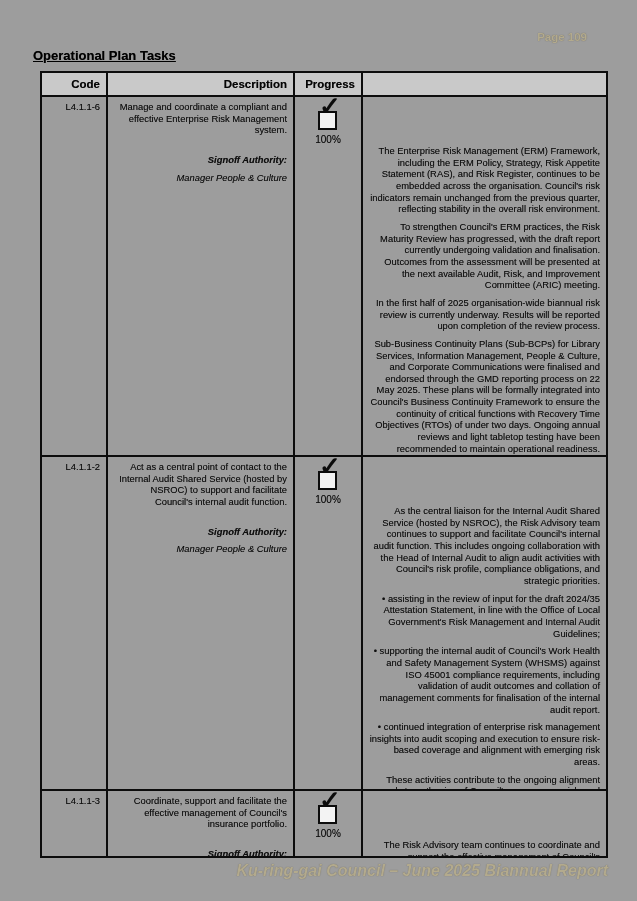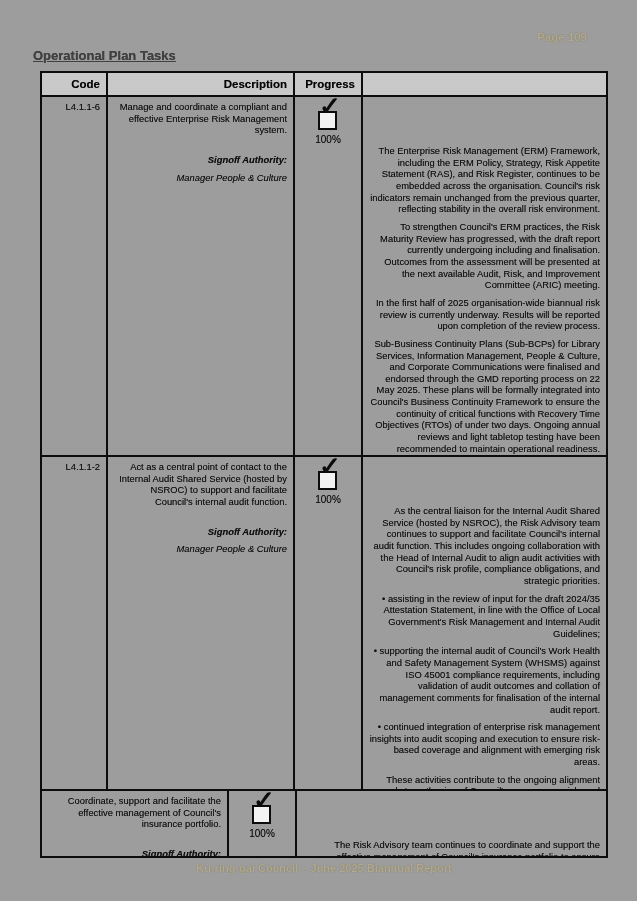--- a/index.html
+++ b/index.html
@@ -12,21 +12,21 @@
     overflow:hidden;
     -webkit-font-smoothing:antialiased;
   }
   .page-number{
     position:absolute;top:31px;right:50px;
     font-size:11.5px;font-weight:bold;color:#b3aa8d;
     text-shadow:0 0 1px rgba(60,55,40,.5);
   }
   .doc-title{
     position:absolute;top:48px;left:33px;
-    font-size:13px;font-weight:bold;color:#404040;
+    font-size:13px;font-weight:bold;color:#000000;
     text-decoration:underline;
     text-shadow:0 0 .6px rgba(0,0,0,.55);
     margin:0;
   }
   .op-table{
     position:absolute;left:40px;top:71px;width:568px;height:787px;
     border:2px solid #0c0c0c;
     box-sizing:border-box;
     display:flex;flex-direction:column;
     background:#9d9d9d;
@@ -60,23 +60,24 @@
     position:absolute;left:5px;bottom:1px;width:15px;height:15px;
     background:#f3f3f3;border:2px solid #0c0c0c;
   }
   .checkbox-tick{
     position:absolute;left:6px;top:-11px;
     font-size:26px;font-weight:bold;color:#0c0c0c;line-height:1;
   }
   .progress-pct{font-size:10px;margin-top:3px;text-shadow:0 0 .5px rgba(0,0,0,.45);}
   .report-footer{
     position:absolute;top:862px;left:40px;width:568px;
-    text-align:center;
-    font-size:11px;font-weight:bold;color:#b3aa8d;
+    text-align:right;
+    font-size:16px;font-weight:bold;color:#b3aa8d;
     text-shadow:0 0 1px rgba(60,55,40,.5);
+    font-style:italic;
   }
 </style>
 </head>
 <body>
 
 <div class="page-number">Page 109</div>
 <h1 class="doc-title">Operational Plan Tasks</h1>
 
 <div class="op-table">
 
@@ -96,21 +97,21 @@
     </div>
     <div class="cell col-prog prog-cell">
       <span class="checkbox-wrap">
         <span class="checkbox-box"></span>
         <span class="checkbox-tick">✓</span>
       </span>
       <span class="progress-pct">100%</span>
     </div>
     <div class="cell col-comm body-text">
       <p>The Enterprise Risk Management (ERM) Framework, including the ERM Policy, Strategy, Risk Appetite Statement (RAS), and Risk Register, continues to be embedded across the organisation. Council's risk indicators remain unchanged from the previous quarter, reflecting stability in the overall risk environment.</p>
-      <p>To strengthen Council's ERM practices, the Risk Maturity Review has progressed, with the draft report currently undergoing including and finalisation. Outcomes from the assessment will be presented at the next available Audit, Risk, and Improvement Committee (ARIC) meeting.</p>
+      <p>To strengthen Council's ERM practices, the Risk Maturity Review has progressed, with the draft report currently undergoing validation and finalisation. Outcomes from the assessment will be presented at the next available Audit, Risk, and Improvement Committee (ARIC) meeting.</p>
       <p>In the first half of 2025 organisation-wide biannual risk review is currently underway. Results will be reported upon completion of the review process.</p>
       <p>Sub-Business Continuity Plans (Sub-BCPs) for Library Services, Information Management, People &amp; Culture, and Corporate Communications were finalised and endorsed through the GMD reporting process on 22 May 2025. These plans will be formally integrated into Council's Business Continuity Framework to ensure the continuity of critical functions with Recovery Time Objectives (RTOs) of under two days. Ongoing annual reviews and light tabletop testing have been recommended to maintain operational readiness.</p>
       <p class="p-bold">Future Directions:</p>
       <p>ARIC will continue to be updated on the progress of the ERM Maturity Review, biannual risk reviews, and Business Continuity Planning initiatives in due course.</p>
     </div>
   </div>
 
   <div class="trow row-2">
     <div class="cell col-code body-text">L4.1.1-2</div>
     <div class="cell col-desc body-text">
@@ -128,20 +129,21 @@
     <div class="cell col-comm body-text">
       <p>As the central liaison for the Internal Audit Shared Service (hosted by NSROC), the Risk Advisory team continues to support and facilitate Council's internal audit function. This includes ongoing collaboration with the Head of Internal Audit to align audit activities with Council's risk profile, compliance obligations, and strategic priorities.</p>
       <p>• assisting in the review of input for the draft 2024/35 Attestation Statement, in line with the Office of Local Government's Risk Management and Internal Audit Guidelines;</p>
       <p>• supporting the internal audit of Council's Work Health and Safety Management System (WHSMS) against ISO 45001 compliance requirements, including validation of audit outcomes and collation of management comments for finalisation of the internal audit report.</p>
       <p>• continued integration of enterprise risk management insights into audit scoping and execution to ensure risk-based coverage and alignment with emerging risk areas.</p>
       <p>These activities contribute to the ongoing alignment and strengthening of Council's governance, risk, and compliance functions, ensuring internal audit remains an effective tool for assurance and continuous improvement.</p>
     </div>
   </div>
 
   <div class="trow row-3">
+    <div class="cell col-code body-text">L4.1.1-3</div>
     <div class="cell col-desc body-text">
       <p>Coordinate, support and facilitate the effective management of Council's insurance portfolio.</p>
       <p class="signoff-label desc-gap">Signoff Authority:</p>
     </div>
     <div class="cell col-prog prog-cell">
       <span class="checkbox-wrap">
         <span class="checkbox-box"></span>
         <span class="checkbox-tick">✓</span>
       </span>
       <span class="progress-pct">100%</span>

